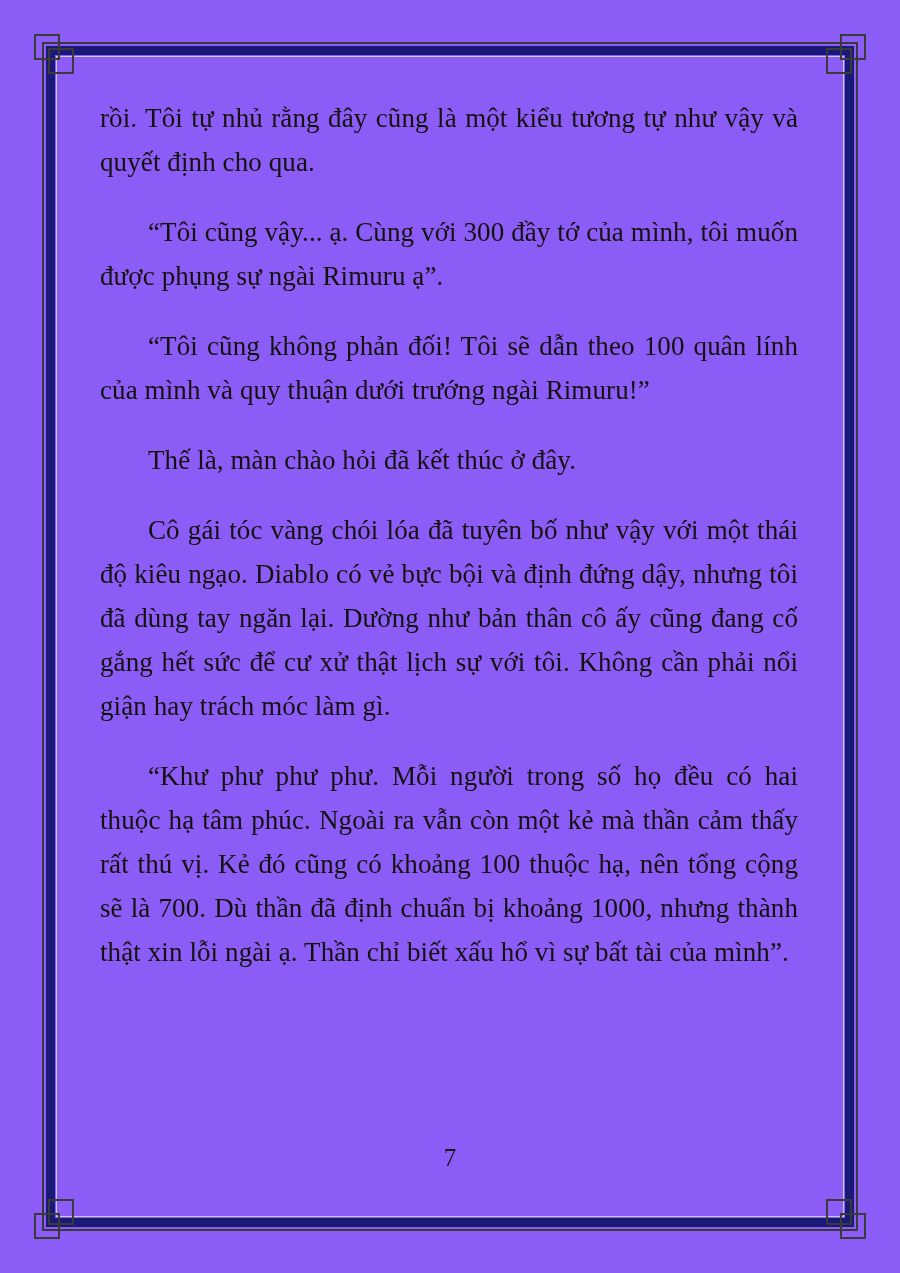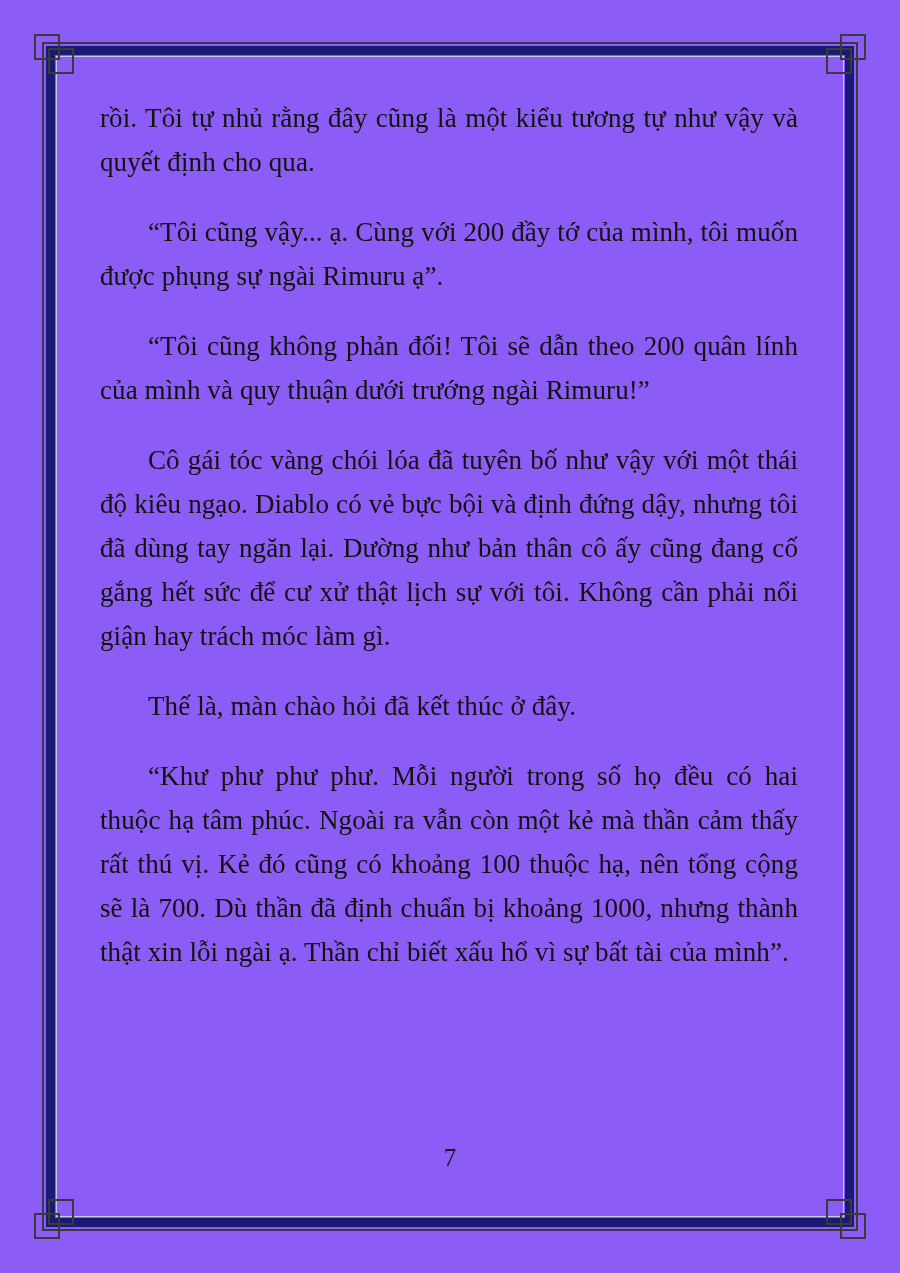--- a/index.html
+++ b/index.html
@@ -131,22 +131,22 @@
       <div class="sq sq-b"></div>
     </div>
     <div class="corner corner-br">
       <div class="sq sq-a"></div>
       <div class="sq sq-b"></div>
     </div>
   </div>
 
   <div class="content">
     <p class="para no-indent">rồi. Tôi tự nhủ rằng đây cũng là một kiểu tương tự như vậy và quyết định cho qua.</p>
-    <p class="para">“Tôi cũng vậy... ạ. Cùng với 200 đầy tớ của mình, tôi muốn được phụng sự ngài Rimuru ạ”.</p>
-    <p class="para">“Tôi cũng không phản đối! Tôi sẽ dẫn theo 200 quân lính của mình và quy thuận dưới trướng ngài Rimuru!”</p>
+    <p class="para">“Tôi cũng vậy... ạ. Cùng với 300 đầy tớ của mình, tôi muốn được phụng sự ngài Rimuru ạ”.</p>
+    <p class="para">“Tôi cũng không phản đối! Tôi sẽ dẫn theo 100 quân lính của mình và quy thuận dưới trướng ngài Rimuru!”</p>
+    <p class="para">Thế là, màn chào hỏi đã kết thúc ở đây.</p>
     <p class="para">Cô gái tóc vàng chói lóa đã tuyên bố như vậy với một thái độ kiêu ngạo. Diablo có vẻ bực bội và định đứng dậy, nhưng tôi đã dùng tay ngăn lại. Dường như bản thân cô ấy cũng đang cố gắng hết sức để cư xử thật lịch sự với tôi. Không cần phải nổi giận hay trách móc làm gì.</p>
-    <p class="para">Thế là, màn chào hỏi đã kết thúc ở đây.</p>
     <p class="para">“Khư phư phư phư. Mỗi người trong số họ đều có hai thuộc hạ tâm phúc. Ngoài ra vẫn còn một kẻ mà thần cảm thấy rất thú vị. Kẻ đó cũng có khoảng 100 thuộc hạ, nên tổng cộng sẽ là 700. Dù thần đã định chuẩn bị khoảng 1000, nhưng thành thật xin lỗi ngài ạ. Thần chỉ biết xấu hổ vì sự bất tài của mình”.</p>
   </div>
 
   <div class="folio">7</div>
 
 </div>
 
 </body></html>

